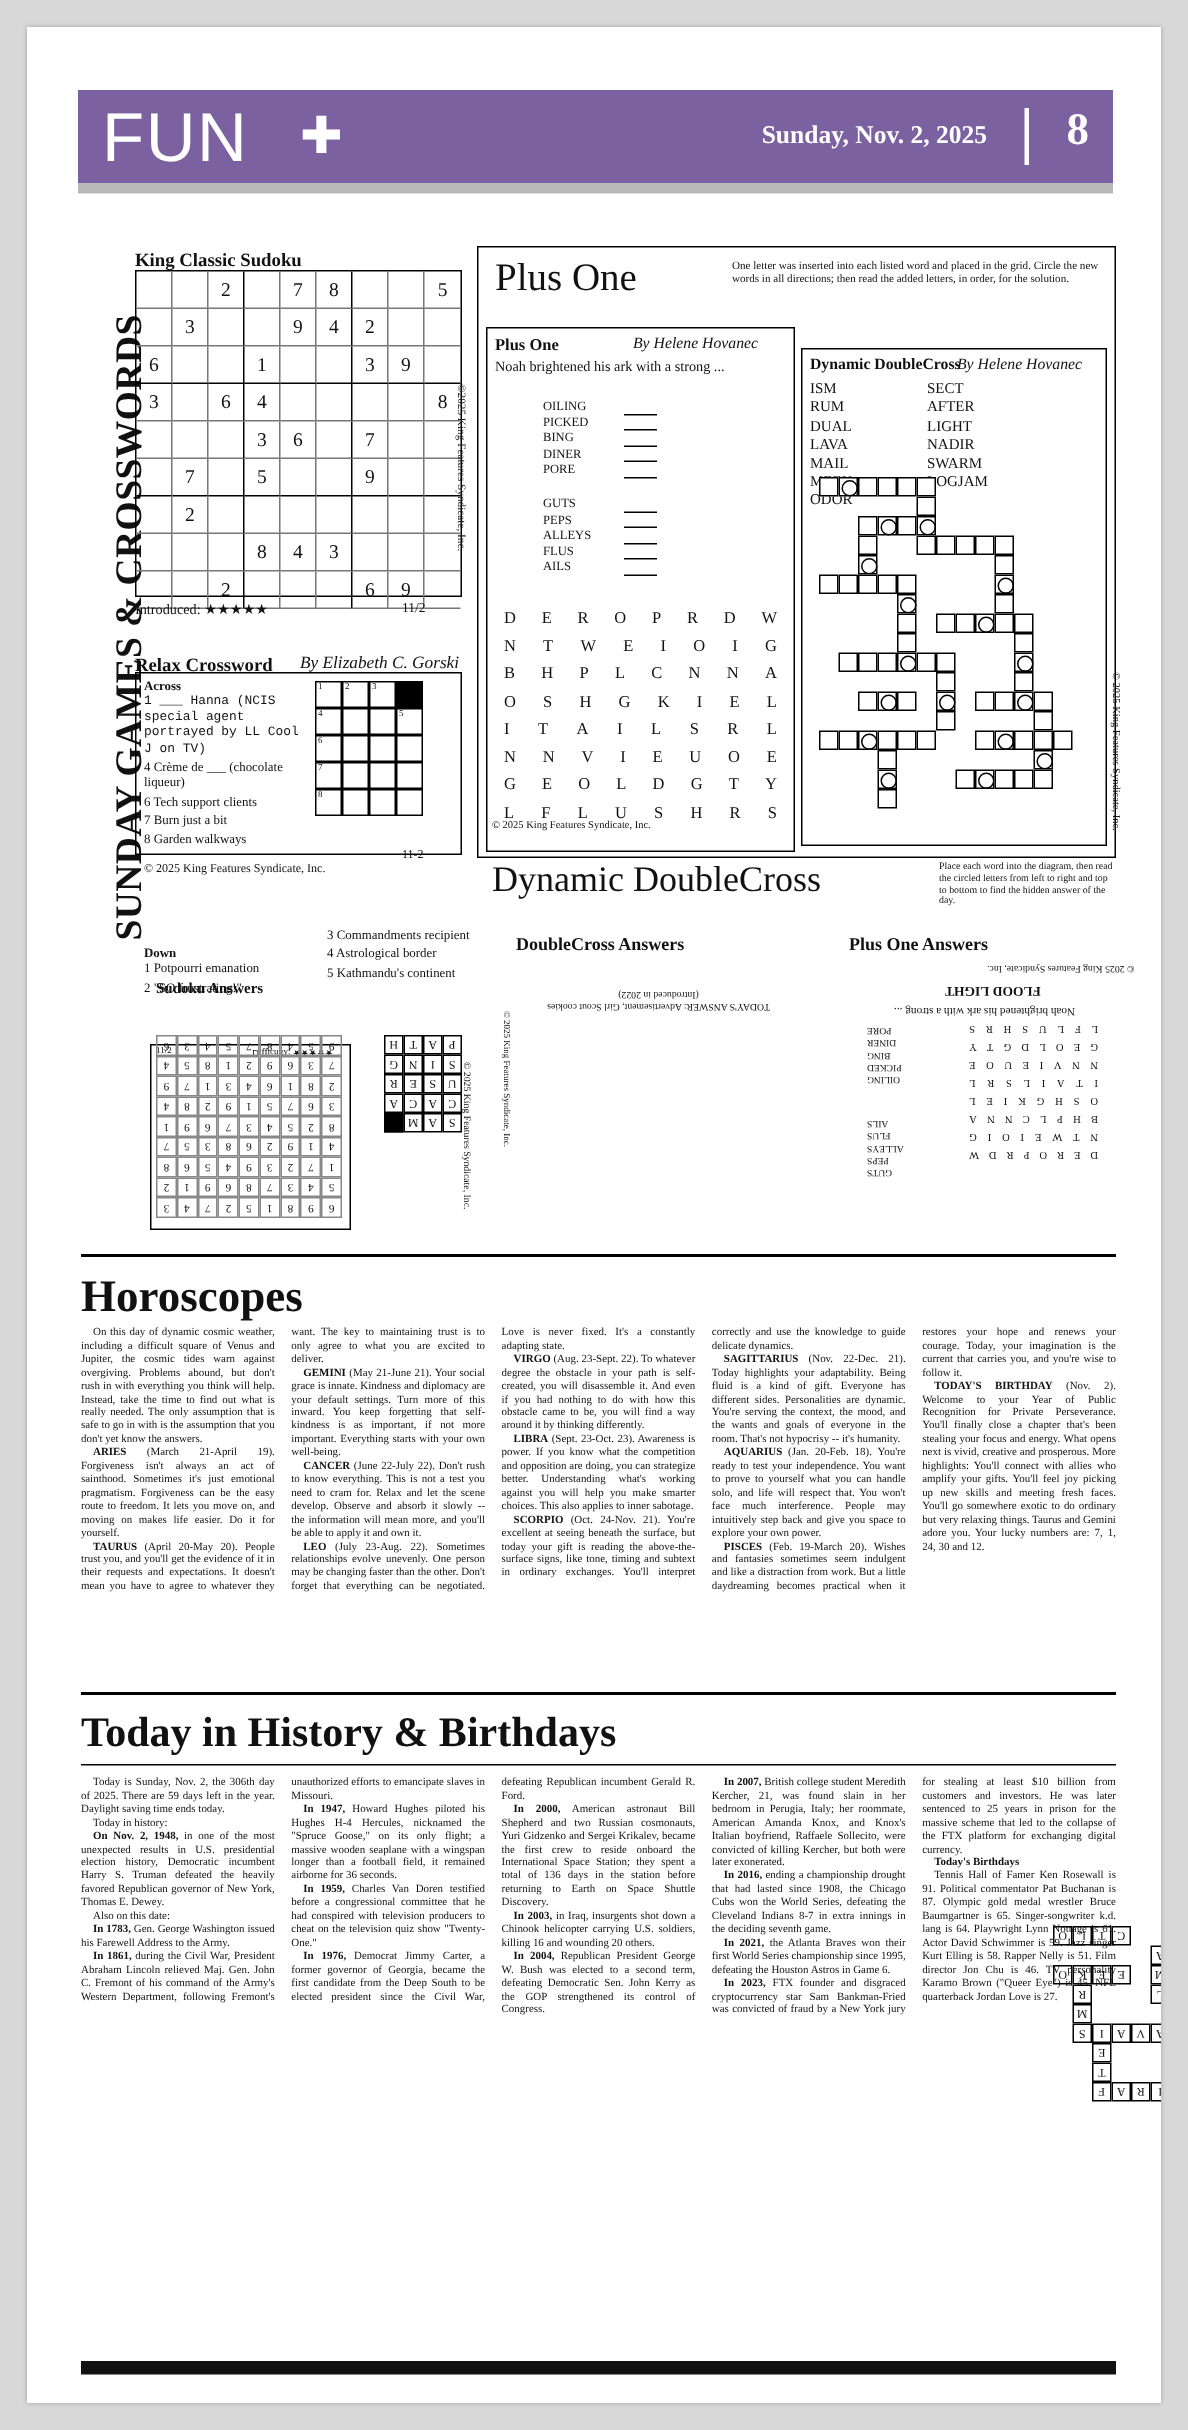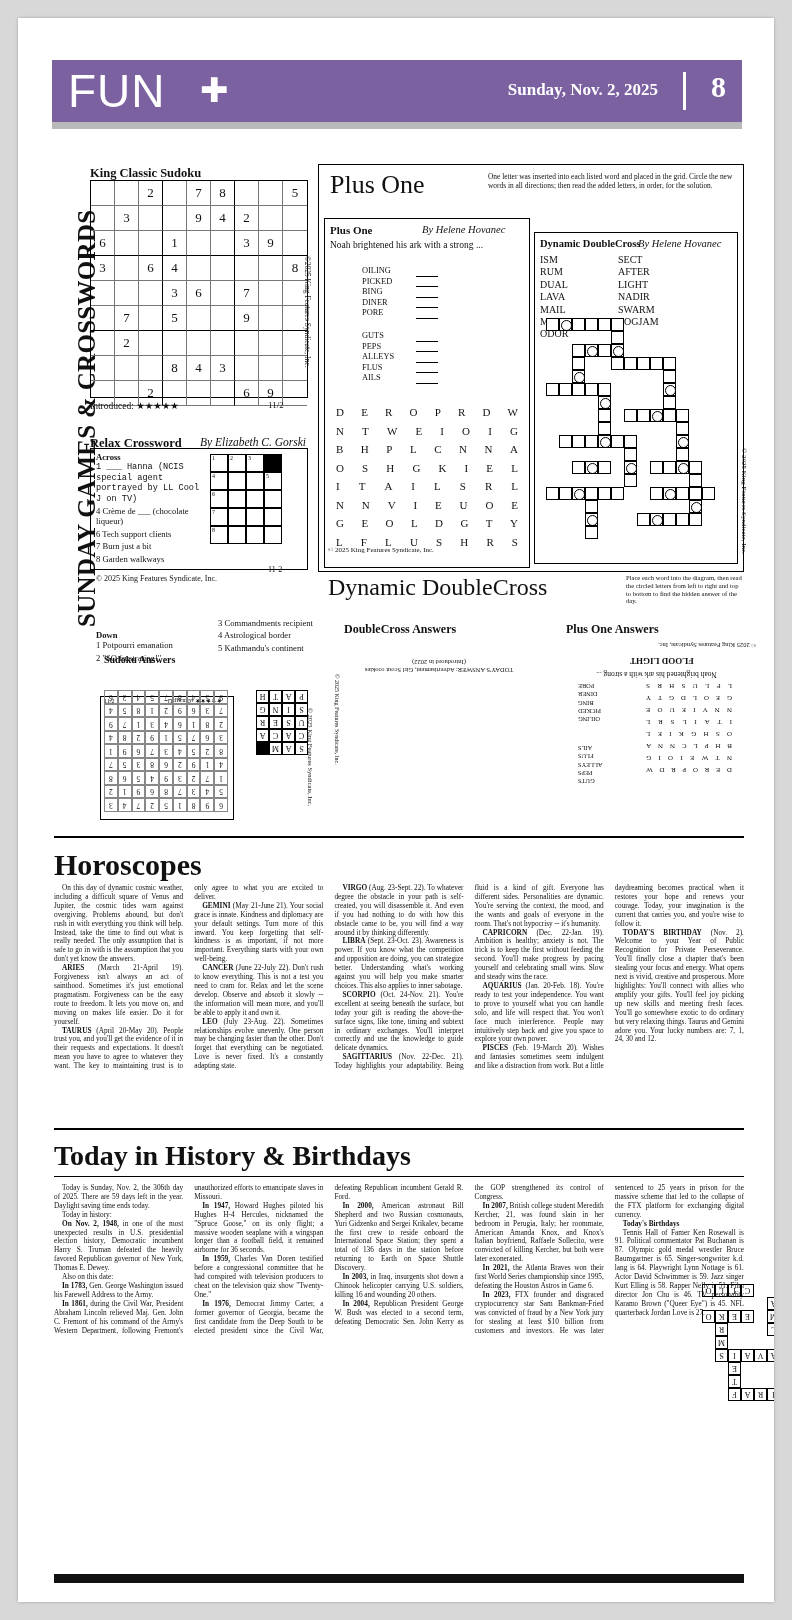--- a/index.html
+++ b/index.html
@@ -973,21 +973,20 @@
       <p>On this day of dynamic cosmic weather, including a difficult square of Venus and Jupiter, the cosmic tides warn against overgiving. Problems abound, but don't rush in with everything you think will help. Instead, take the time to find out what is really needed. The only assumption that is safe to go in with is the assumption that you don't yet know the answers.</p>
       <p><b>ARIES</b> (March 21-April 19). Forgiveness isn't always an act of sainthood. Sometimes it's just emotional pragmatism. Forgiveness can be the easy route to freedom. It lets you move on, and moving on makes life easier. Do it for yourself.</p>
       <p><b>TAURUS</b> (April 20-May 20). People trust you, and you'll get the evidence of it in their requests and expectations. It doesn't mean you have to agree to whatever they want. The key to maintaining trust is to only agree to what you are excited to deliver.</p>
       <p><b>GEMINI</b> (May 21-June 21). Your social grace is innate. Kindness and diplomacy are your default settings. Turn more of this inward. You keep forgetting that self-kindness is as important, if not more important. Everything starts with your own well-being.</p>
       <p><b>CANCER</b> (June 22-July 22). Don't rush to know everything. This is not a test you need to cram for. Relax and let the scene develop. Observe and absorb it slowly -- the information will mean more, and you'll be able to apply it and own it.</p>
       <p><b>LEO</b> (July 23-Aug. 22). Sometimes relationships evolve unevenly. One person may be changing faster than the other. Don't forget that everything can be negotiated. Love is never fixed. It's a constantly adapting state.</p>
       <p><b>VIRGO</b> (Aug. 23-Sept. 22). To whatever degree the obstacle in your path is self-created, you will disassemble it. And even if you had nothing to do with how this obstacle came to be, you will find a way around it by thinking differently.</p>
       <p><b>LIBRA</b> (Sept. 23-Oct. 23). Awareness is power. If you know what the competition and opposition are doing, you can strategize better. Understanding what's working against you will help you make smarter choices. This also applies to inner sabotage.</p>
       <p><b>SCORPIO</b> (Oct. 24-Nov. 21). You're excellent at seeing beneath the surface, but today your gift is reading the above-the-surface signs, like tone, timing and subtext in ordinary exchanges. You'll interpret correctly and use the knowledge to guide delicate dynamics.</p>
       <p><b>SAGITTARIUS</b> (Nov. 22-Dec. 21). Today highlights your adaptability. Being fluid is a kind of gift. Everyone has different sides. Personalities are dynamic. You're serving the context, the mood, and the wants and goals of everyone in the room. That's not hypocrisy -- it's humanity.</p>
-      <p><b>CAPRICORN</b> (Dec. 22-Jan. 19). Ambition is healthy; anxiety is not. The trick is to keep the first without feeding the second. You'll make progress by pacing yourself and celebrating small wins. Slow and steady wins the race.</p>
       <p><b>AQUARIUS</b> (Jan. 20-Feb. 18). You're ready to test your independence. You want to prove to yourself what you can handle solo, and life will respect that. You won't face much interference. People may intuitively step back and give you space to explore your own power.</p>
       <p><b>PISCES</b> (Feb. 19-March 20). Wishes and fantasies sometimes seem indulgent and like a distraction from work. But a little daydreaming becomes practical when it restores your hope and renews your courage. Today, your imagination is the current that carries you, and you're wise to follow it.</p>
       <p><b>TODAY'S BIRTHDAY</b> (Nov. 2). Welcome to your Year of Public Recognition for Private Perseverance. You'll finally close a chapter that's been stealing your focus and energy. What opens next is vivid, creative and prosperous. More highlights: You'll connect with allies who amplify your gifts. You'll feel joy picking up new skills and meeting fresh faces. You'll go somewhere exotic to do ordinary but very relaxing things. Taurus and Gemini adore you. Your lucky numbers are: 7, 1, 24, 30 and 12.</p>
     </div>
 
   <div class="tih-title">
     <span>Today in History</span>
     <span>&amp;</span>
     <span>Birthdays</span>
   </div>
@@ -998,20 +997,21 @@
       <p>Also on this date:</p>
       <p><b>In 1783,</b> Gen. George Washington issued his Farewell Address to the Army.</p>
       <p><b>In 1861,</b> during the Civil War, President Abraham Lincoln relieved Maj. Gen. John C. Fremont of his command of the Army's Western Department, following Fremont's unauthorized efforts to emancipate slaves in Missouri.</p>
       <p><b>In 1947,</b> Howard Hughes piloted his Hughes H-4 Hercules, nicknamed the "Spruce Goose," on its only flight; a massive wooden seaplane with a wingspan longer than a football field, it remained airborne for 36 seconds.</p>
       <p><b>In 1959,</b> Charles Van Doren testified before a congressional committee that he had conspired with television producers to cheat on the television quiz show "Twenty-One."</p>
       <p><b>In 1976,</b> Democrat Jimmy Carter, a former governor of Georgia, became the first candidate from the Deep South to be elected president since the Civil War, defeating Republican incumbent Gerald R. Ford.</p>
       <p><b>In 2000,</b> American astronaut Bill Shepherd and two Russian cosmonauts, Yuri Gidzenko and Sergei Krikalev, became the first crew to reside onboard the International Space Station; they spent a total of 136 days in the station before returning to Earth on Space Shuttle Discovery.</p>
       <p><b>In 2003,</b> in Iraq, insurgents shot down a Chinook helicopter carrying U.S. soldiers, killing 16 and wounding 20 others.</p>
       <p><b>In 2004,</b> Republican President George W. Bush was elected to a second term, defeating Democratic Sen. John Kerry as the GOP strengthened its control of Congress.</p>
       <p><b>In 2007,</b> British college student Meredith Kercher, 21, was found slain in her bedroom in Perugia, Italy; her roommate, American Amanda Knox, and Knox's Italian boyfriend, Raffaele Sollecito, were convicted of killing Kercher, but both were later exonerated.</p>
+      <p><b>In 2016,</b> ending a championship drought that had lasted since 1908, the Chicago Cubs won the World Series, defeating the Cleveland Indians 8-7 in extra innings in the deciding seventh game.</p>
       <p><b>In 2021,</b> the Atlanta Braves won their first World Series championship since 1995, defeating the Houston Astros in Game 6.</p>
       <p><b>In 2023,</b> FTX founder and disgraced cryptocurrency star Sam Bankman-Fried was convicted of fraud by a New York jury for stealing at least $10 billion from customers and investors. He was later sentenced to 25 years in prison for the massive scheme that led to the collapse of the FTX platform for exchanging digital currency.</p>
       <p><b>Today's Birthdays</b></p>
       <p>Tennis Hall of Famer Ken Rosewall is 91. Political commentator Pat Buchanan is 87. Olympic gold medal wrestler Bruce Baumgartner is 65. Singer-songwriter k.d. lang is 64. Playwright Lynn Nottage is 61. Actor David Schwimmer is 59. Jazz singer Kurt Elling is 58. Rapper Nelly is 51. Film director Jon Chu is 46. TV personality Karamo Brown ("Queer Eye") is 45. NFL quarterback Jordan Love is 27.</p>
     </div>
 
   <div class="footer-bar"></div>
 </div>
 
 </body></html>

